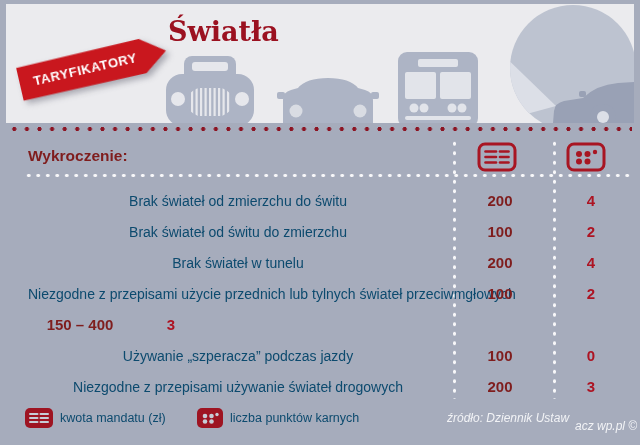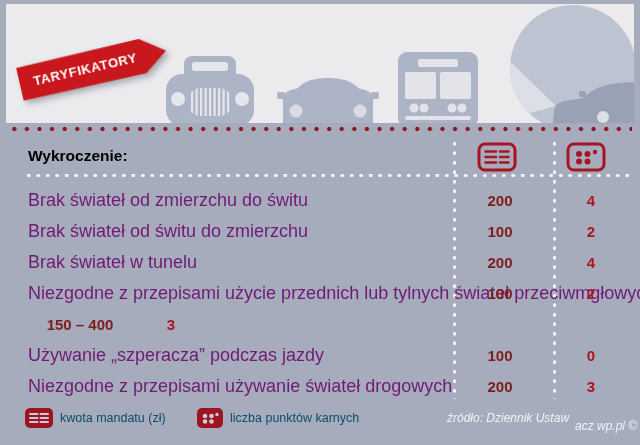--- a/index.html
+++ b/index.html
@@ -37,28 +37,28 @@
   .white-vline{
     position:absolute;top:139px;width:5px;height:260px;
     background-image:radial-gradient(circle,rgba(255,255,255,.92) 1.5px,rgba(0,0,0,0) 2px);
     background-size:5px 9.5px;
   }
   .vline-1{left:452px;}
   .vline-2{left:552px;}
   
   .col-header{
     position:absolute;left:28px;top:147px;
-    color:#000000;font-weight:bold;font-size:15.5px;
+    color:#7f1d1d;font-weight:bold;font-size:15.5px;
   }
   .hdr-icon{position:absolute;top:142px;}
   .hdr-icon-fine{left:477px;}
   .hdr-icon-points{left:566px;}
   .rows{position:absolute;left:28px;top:185px;width:602px;}
   .row{height:31px;display:flex;align-items:center;}
-  .row .label{width:420px;font-size:18px;color:#701a75;white-space:nowrap;}
+  .row .label{width:420px;font-size:14px;color:#0c4a6e;white-space:nowrap;text-align:center;}
   .row .fine{width:104px;text-align:center;font-weight:bold;font-size:15px;color:#7f1d1d;white-space:nowrap;}
   .row .points{width:78px;text-align:center;font-weight:bold;font-size:15px;color:#ad1322;}
   
   .legend-icon{position:absolute;}
   .legend-icon-fine{left:24px;top:407px;}
   .legend-icon-points{left:196px;top:407px;}
   .legend-label{position:absolute;top:411px;color:#0c4a6e;font-size:12.5px;}
   .legend-label-fine{left:60px;}
   .legend-label-points{left:230px;}
   .source-note{position:absolute;left:447px;top:411px;color:#f2f3f6;font-size:12px;font-style:italic;}
@@ -130,20 +130,21 @@
       <path d="M547,119 L548,107 Q549,99 558,97 L577,94 Q590,81 612,79 L628,78 L628,119 Z" fill="#99a1b5"></path>
       <circle cx="597" cy="113" r="13" fill="#99a1b5"></circle>
       <circle cx="597" cy="113" r="6" fill="#dcdfe7"></circle>
     </g>
   </svg>
 
   <div class="ribbon-wrap">
     <div class="ribbon">TARYFIKATORY</div>
   </div>
 
+  <div class="page-title">Światła</div>
 </div>
 
 <div class="red-dots"></div>
 <div class="white-hline"></div>
 <div class="white-vline vline-1"></div>
 <div class="white-vline vline-2"></div>
 
 <div class="col-header">Wykroczenie:</div>
 
 <div class="hdr-icon hdr-icon-fine">

